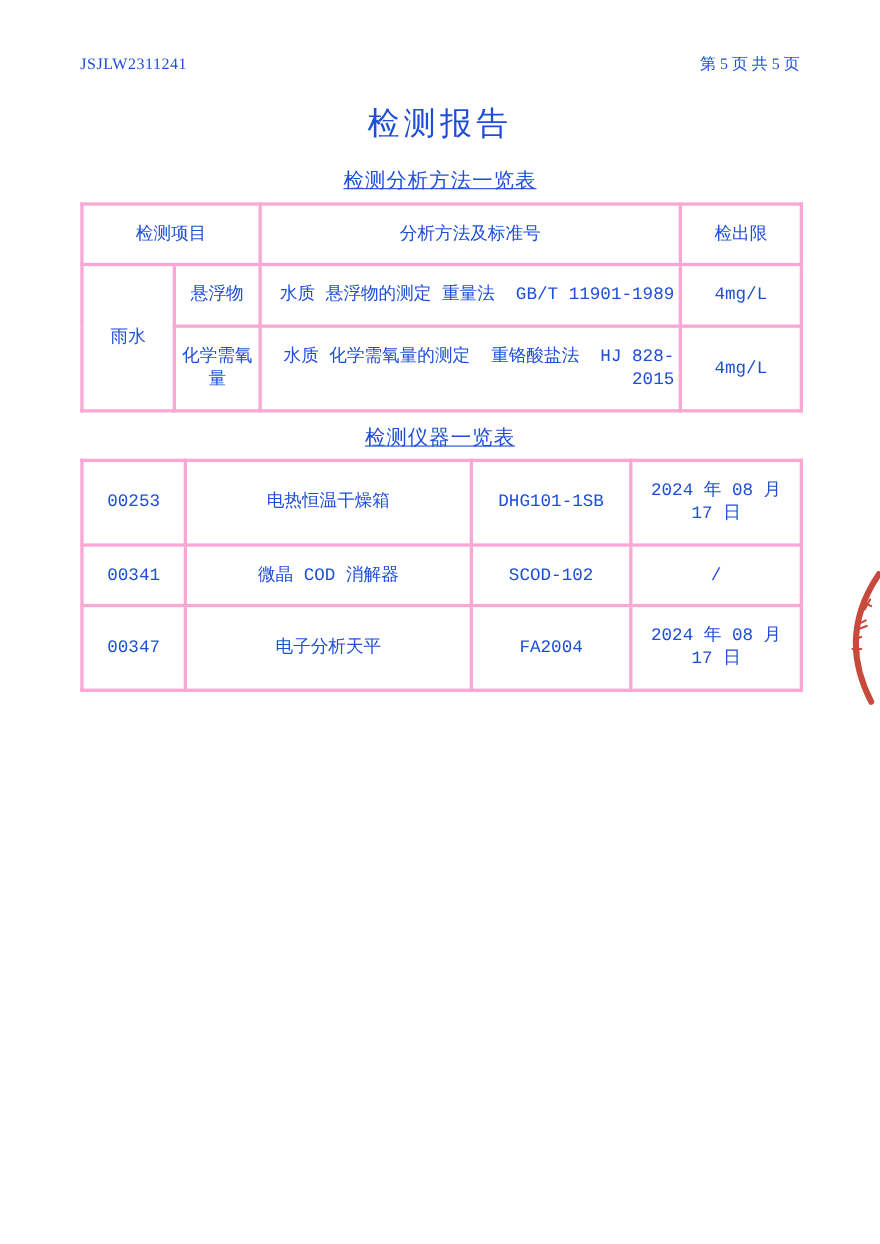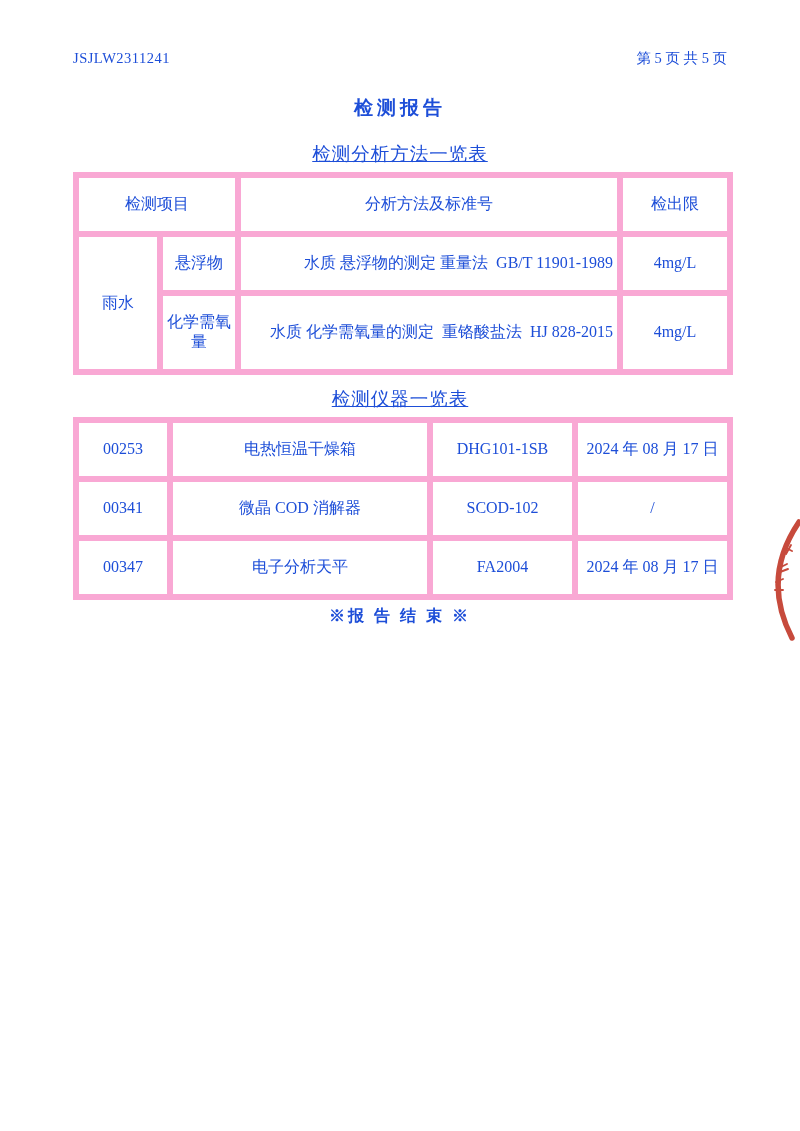--- a/index.html
+++ b/index.html
@@ -21,22 +21,22 @@
     align-items: baseline;
     padding-top: 37px;
     font-size: 14.5px;
   }
   .topbar .docno { letter-spacing: 0.5px; }
   .topbar .pageno { white-space: pre-wrap; }
 
   .report-title {
     margin-top: 29px;
     text-align: center;
-    font-size: 19px;
-    font-weight: bold;
+    font-size: 29px;
+    font-weight: normal;
     letter-spacing: 4px;
     line-height: 1.15;
   }
 
   .section-subtitle {
     text-align: center;
     font-size: 18.5px;
     letter-spacing: 1px;
     line-height: 1.2;
     text-decoration: underline;
@@ -45,29 +45,30 @@
   .subtitle-instruments { margin-top: 13px; }
 
   table.doc-table {
     width: 654px;
     margin: 7px auto 0 auto;
     border-collapse: collapse;
     table-layout: fixed;
     border: 2px solid #000;
   }
   table.doc-table td, table.doc-table th {
-    border: 6px solid #f9a8d4;
+    border: 3px solid #f9a8d4;
     font-size: 16px;
     font-weight: normal;
     text-align: center;
     vertical-align: middle;
     padding: 16px 4px;
     white-space: pre-wrap;
     line-height: 1.3;
     overflow: hidden;
+    font-family: Liberation Mono, monospace;
   }
   .method-table .h-row { height: 36px; }
   .method-table .r1 { height: 39px; }
   .method-table .r2 { height: 45px; }
   .method-table td.method-cell { text-align: right; padding-left: 12px; }
   .instr-table .h-row { height: 38px; }
   .instr-table .d-row { height: 40px; }
 
   .end-note {
     margin-top: 6px;
@@ -153,21 +154,20 @@
         </tr>
         <tr class="d-row">
           <td>00347</td>
           <td>电子分析天平</td>
           <td>FA2004</td>
           <td>2024 年 08 月 17 日</td>
         </tr>
       </tbody>
     </table>
 
-    <div class="end-note">※报 告 结 束 ※</div>
 
   </div>
 
   <svg class="stamp" viewBox="756 503 44 128" xmlns="http://www.w3.org/2000/svg" aria-hidden="true">
     <path d="M 799 510 Q 761 566 792 626" fill="none" stroke="#c74a3c" stroke-width="5.5" stroke-linecap="round"></path>
     <g fill="none" stroke="#c74a3c" stroke-width="1.9" stroke-linecap="round">
       <path d="M 784 535 l 8 4 M 791 533 l -5 9"></path>
       <path d="M 779 556 l 8 -4 M 780 560 l 8 -3"></path>
       <path d="M 776 570 l 7 -3 M 775 578 l 8 0"></path>
     </g>

